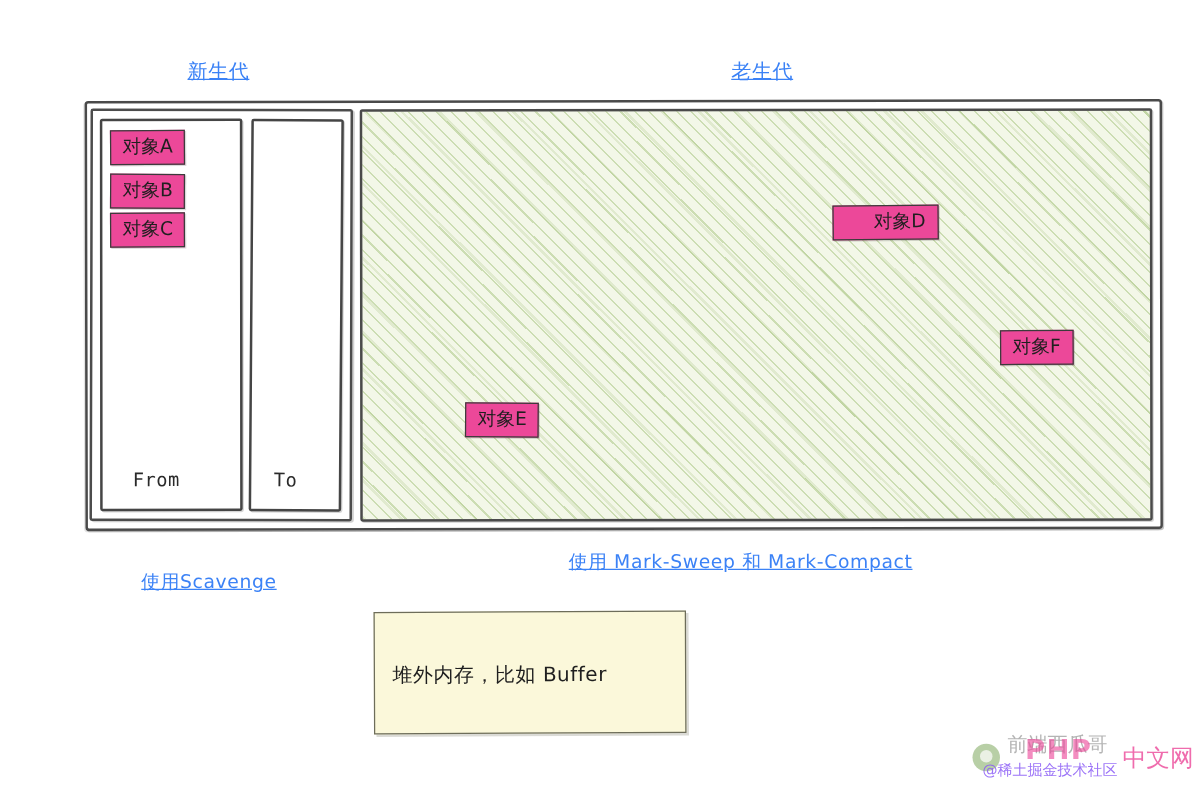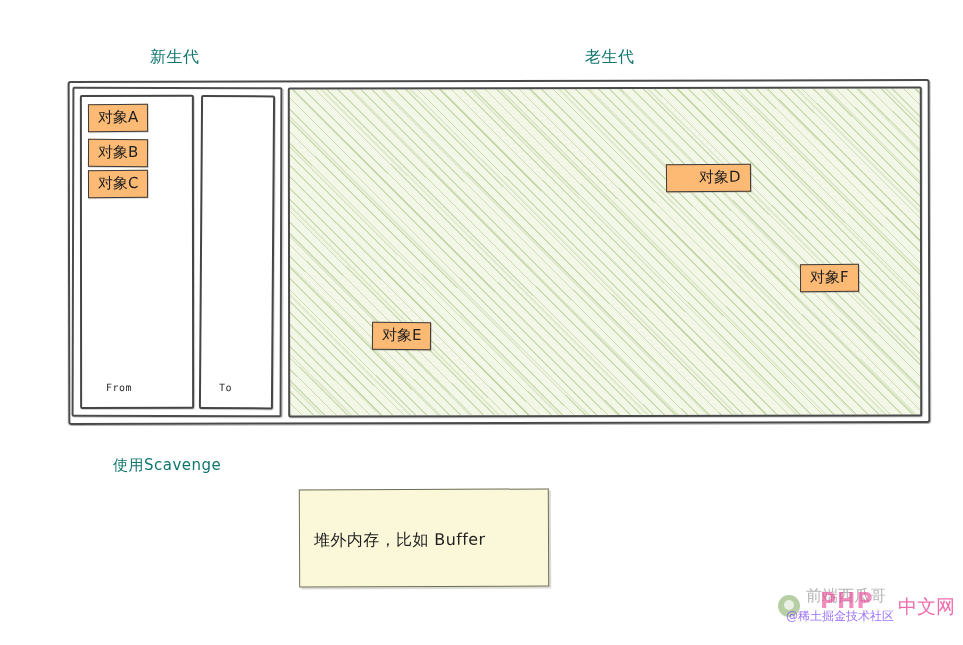--- a/index.html
+++ b/index.html
@@ -20,23 +20,24 @@
     position: absolute;
     left: 0; top: 0;
     width: 963px;
     height: 645px;
   }
 
   
   .label {
     position: absolute;
     font-size: 16px;
-    color: #0f766e;
+    color: #3b82f6;
     white-space: nowrap;
     letter-spacing: 0.5px;
+    text-decoration: underline;
   }
   #label-young  { left: 150px; top: 47px; }
   #label-old    { left: 585px; top: 47px; }
   #caption-young{ left: 113px; top: 456px; font-size: 15px; }
   #caption-old  { left: 455px; top: 440px; font-size: 15px; }
 
   
   .outer-frame {
     position: absolute;
     left: 68px;
@@ -79,32 +80,32 @@
   #semispace-to {
     left: 126px;
     width: 70px;
     height: 310px;
     transform: rotate(0.25deg);
   }
   .semispace-name {
     position: absolute;
     bottom: 14px;
     font-family: "DejaVu Sans Mono", monospace;
-    font-size: 10px;
+    font-size: 15px;
     color: #2a2a2a;
     letter-spacing: 0.4px;
   }
   #semispace-from .semispace-name { left: 24px; }
   #semispace-to   .semispace-name { left: 18px; }
 
   
   .obj {
     position: absolute;
     border: 1.6px solid #3b3b3b;
-    background: #fdba74;
+    background: #ec4899;
     font-size: 15px;
     color: #1f1f1f;
     padding: 3px 9px 4px 9px;
     white-space: nowrap;
     box-shadow: 1px 1px 0 rgba(70,70,70,0.20);
     line-height: 1.25;
   }
   #obj-a { left: 88px;  top: 104px; transform: rotate(-0.4deg); }
   #obj-b { left: 88px;  top: 139px; transform: rotate(0.3deg); }
   #obj-c { left: 88px;  top: 170px; transform: rotate(-0.25deg); }
@@ -245,20 +246,21 @@
   <div class="obj" id="obj-a">对象A</div>
   <div class="obj" id="obj-b">对象B</div>
   <div class="obj" id="obj-c">对象C</div>
 
   <div class="old-gen"></div>
   <div class="obj" id="obj-d">对象D</div>
   <div class="obj" id="obj-e">对象E</div>
   <div class="obj" id="obj-f">对象F</div>
 
   <div class="label" id="caption-young">使用Scavenge</div>
+  <div class="label" id="caption-old">使用 Mark-Sweep 和 Mark-Compact</div>
 
   <div class="buffer-note">
     <div class="buffer-note-text">堆外内存，比如 Buffer</div>
   </div>
 
   <div class="watermark">
     <div class="wm-avatar"></div>
     <div class="wm-line1">前端西瓜哥</div>
     <div class="wm-line2">@稀土掘金技术社区</div>
   </div>

